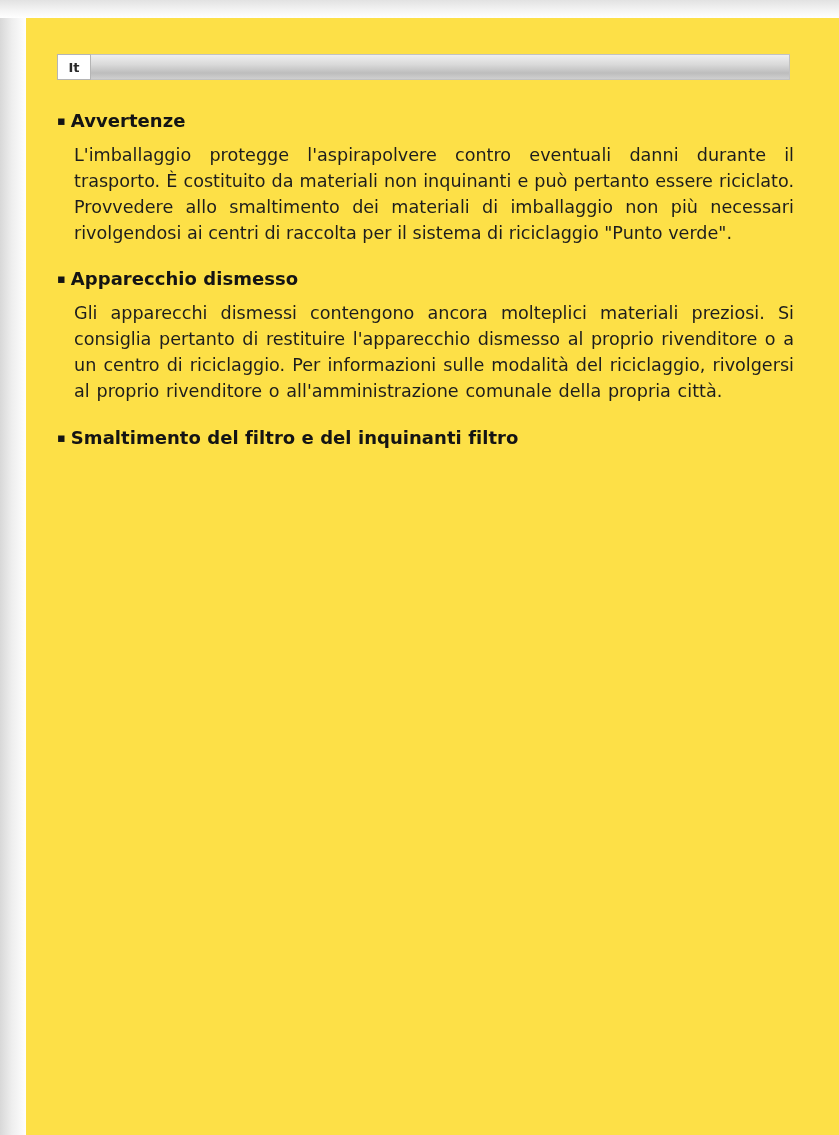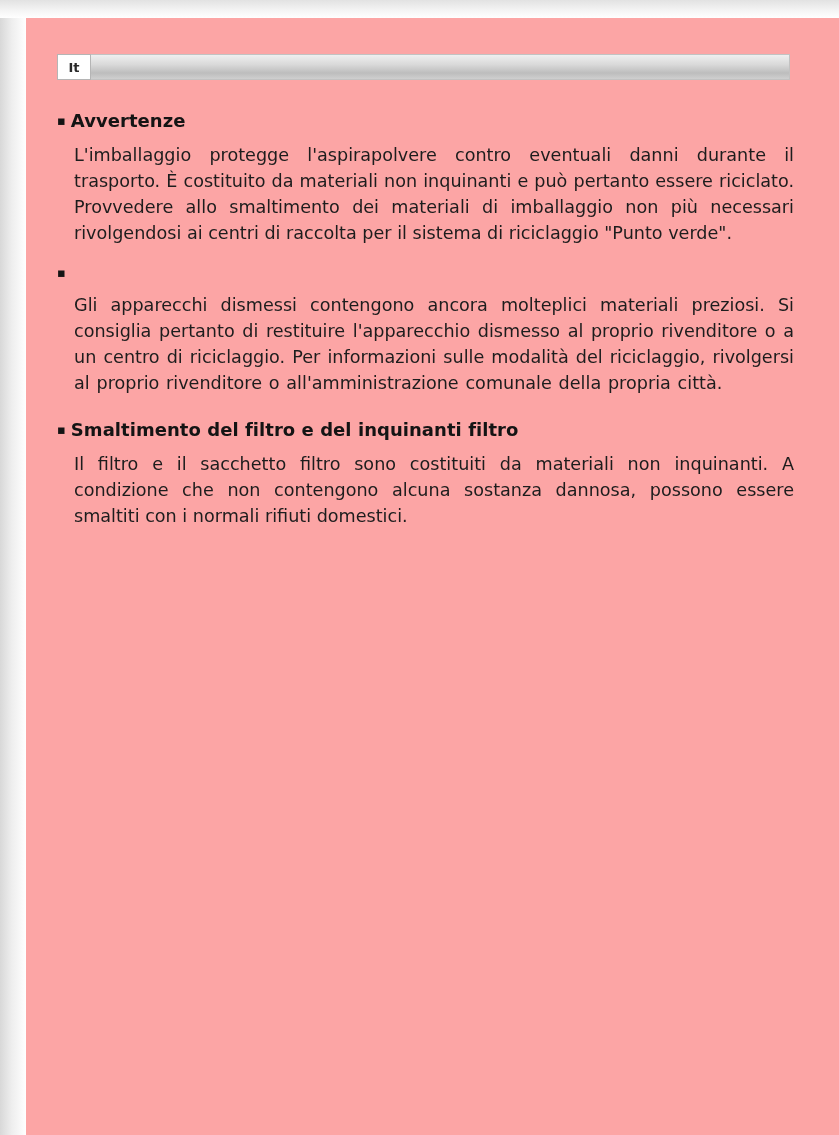--- a/index.html
+++ b/index.html
@@ -15,21 +15,21 @@
     position: relative;
     overflow: hidden;
   }
 
   .page {
     position: absolute;
     left: 0;
     top: 0;
     width: 839px;
     height: 1135px;
-    background: #fca5a5;
+    background: #fde047;
   }
 
   
   .scan-edge-left {
     position: absolute;
     left: 0;
     top: 0;
     width: 26px;
     height: 1135px;
     background: linear-gradient(to right, #d8d8d8 0%, #eeeeee 45%, #ffffff 100%);
@@ -140,26 +140,26 @@
       <div class="section-head">
         <span class="bullet">▪</span>
         <span class="section-title">Avvertenze</span>
       </div>
       <p class="section-body">L'imballaggio protegge l'aspirapolvere contro eventuali danni durante il trasporto. È costituito da materiali non inquinanti e può pertanto essere riciclato. Provvedere allo smaltimento dei materiali di imballaggio non più necessari rivolgendosi ai centri di raccolta per il sistema di riciclaggio "Punto verde".</p>
     </div>
 
     <div class="section">
       <div class="section-head">
         <span class="bullet">▪</span>
+        <span class="section-title">Apparecchio dismesso</span>
       </div>
       <p class="section-body">Gli apparecchi dismessi contengono ancora molteplici materiali preziosi. Si consiglia pertanto di restituire l'apparecchio dismesso al proprio rivenditore o a un centro di riciclaggio. Per informazioni sulle modalità del riciclaggio, rivolgersi al proprio rivenditore o all'amministrazione comunale della propria città.</p>
     </div>
 
     <div class="section">
       <div class="section-head">
         <span class="bullet">▪</span>
         <span class="section-title">Smaltimento del filtro e del inquinanti filtro</span>
       </div>
-      <p class="section-body">Il filtro e il sacchetto filtro sono costituiti da materiali non inquinanti. A condizione che non contengono alcuna sostanza dannosa, possono essere smaltiti con i normali rifiuti domestici.</p>
     </div>
 
   </div>
 </div>
 
 </body></html>

